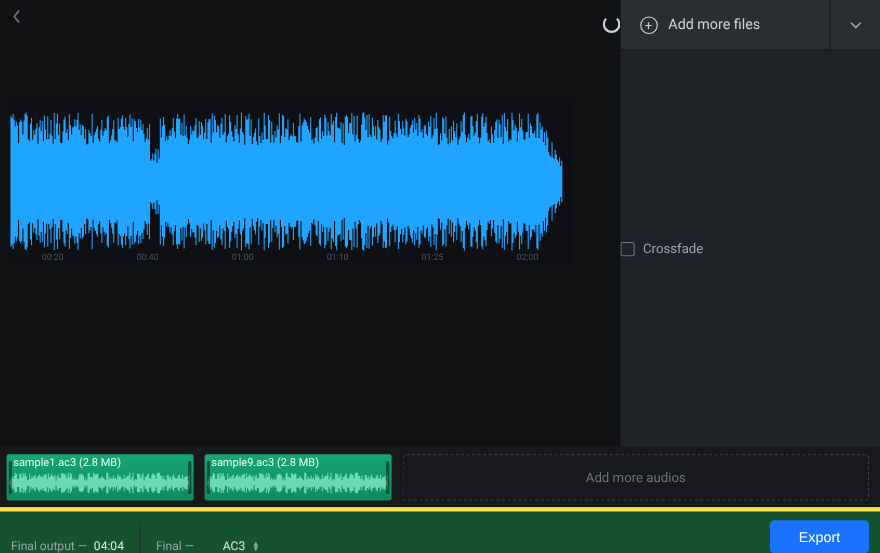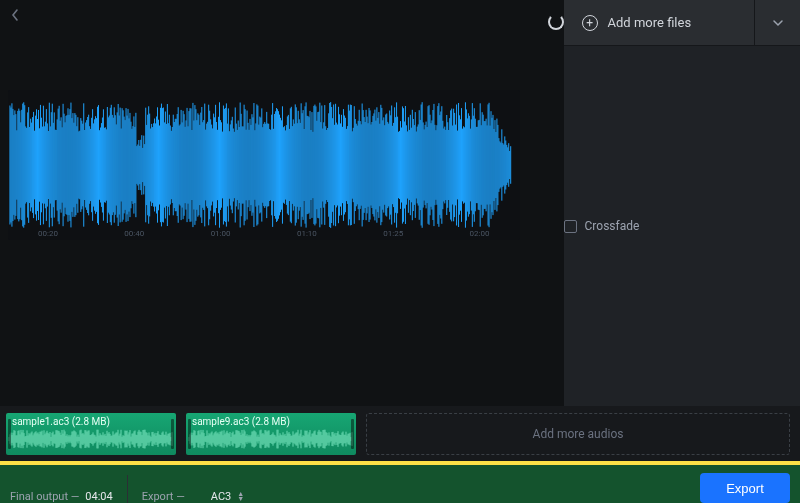--- a/index.html
+++ b/index.html
@@ -105,21 +105,21 @@
     </div>
     <div class="dropzone">
       <span>Add more audios</span>
     </div>
   </div>
 
   <div class="footer">
     <span>Final output  —</span>
     <span class="value">04:04</span>
     <div class="footer-sep"></div>
-    <span>Export  —</span>
+    <span>Final  —</span>
     <span class="format-select">
       <span class="value">AC3</span>
       <span class="stepper">
           <span>▲</span>
           <span>▼</span>
         </span>
     </span>
     <button class="export-btn">Export</button>
   </div>
 </div>

